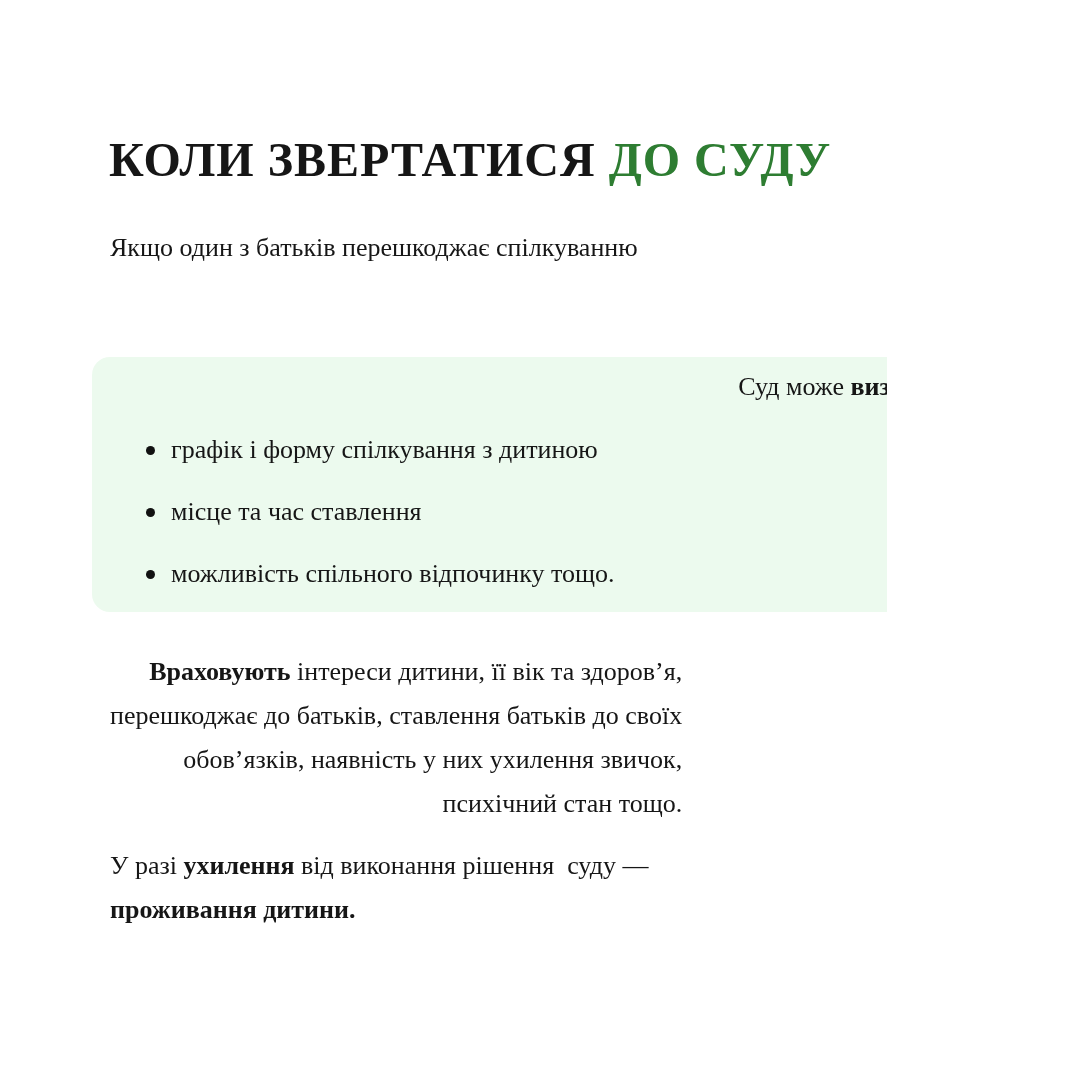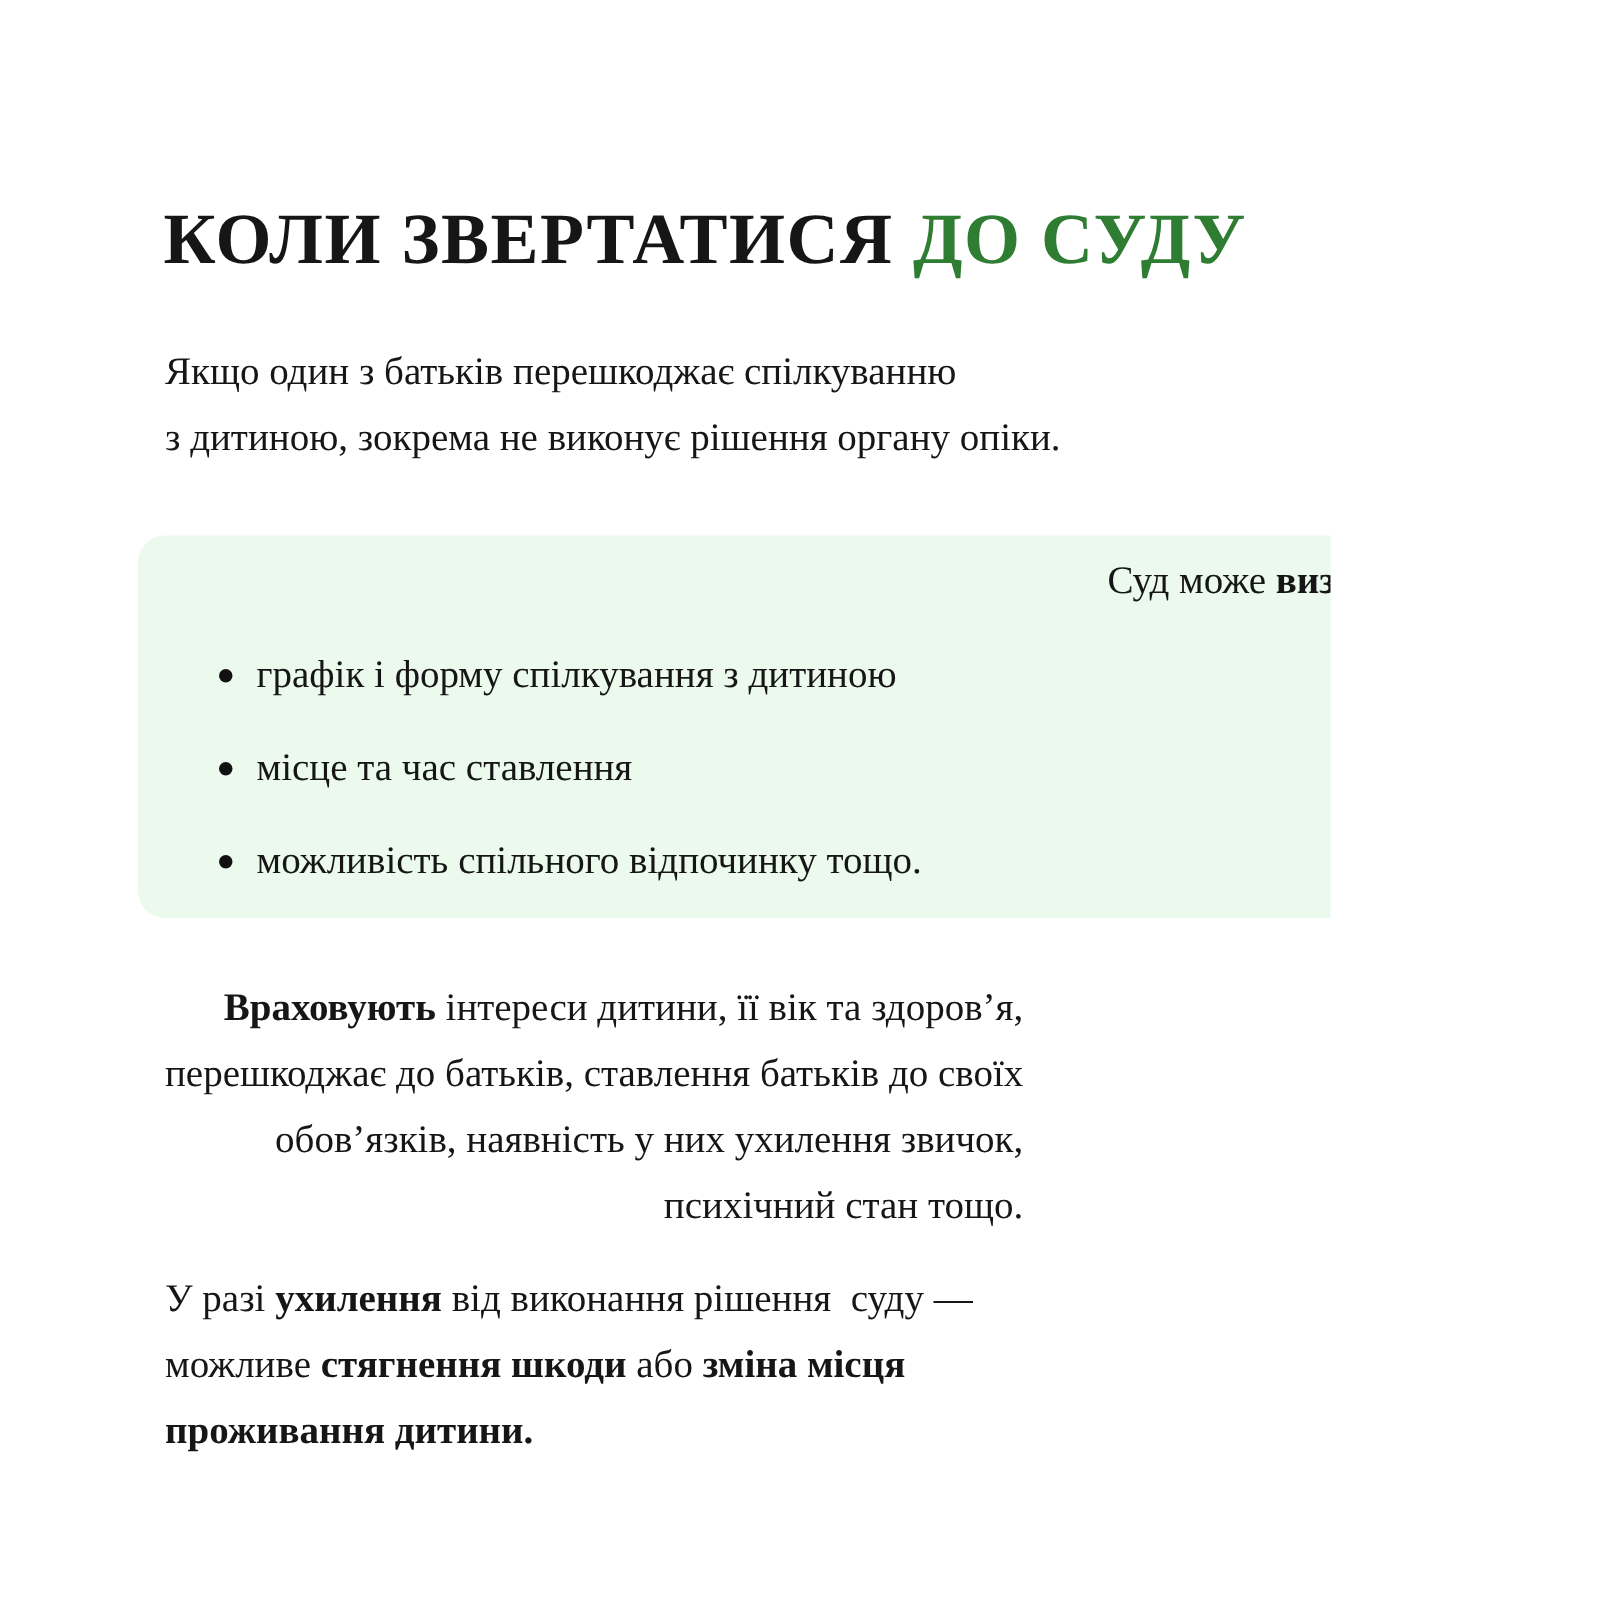--- a/index.html
+++ b/index.html
@@ -77,21 +77,20 @@
 </style>
 </head>
 <body>
 
 <div class="page">
 
   <h1 class="title"><span>КОЛИ ЗВЕРТАТИСЯ </span><span class="green">ДО СУДУ</span></h1>
 
   <div class="intro bodytext">
       <div class="rich-line"><span>Якщо один з батьків перешкоджає спілкуванню</span></div>
-      <div class="rich-line"><span>з дитиною, зокрема не виконує рішення органу опіки.</span></div>
     </div>
 
   <div class="court-box">
     <div class="box-heading bodytext">
         <div class="rich-line"><span>Суд може </span><span class="b">визначити:</span></div>
       </div>
     <ul class="bullets bodytext">
       <li>
         <span class="dot"></span>
         <span>графік і форму спілкування з дитиною</span>
@@ -109,17 +108,16 @@
 
   <div class="considerations bodytext">
       <div class="rich-line"><span class="b">Враховують</span><span> інтереси дитини, її вік та здоров’я,</span></div>
       <div class="rich-line"><span>перешкоджає до батьків, ставлення батьків до своїх</span></div>
       <div class="rich-line"><span>обов’язків, наявність у них ухилення звичок,</span></div>
       <div class="rich-line"><span>психічний стан тощо.</span></div>
     </div>
 
   <div class="enforcement bodytext">
       <div class="rich-line"><span>У разі </span><span class="b">ухилення</span><span> від виконання рішення  суду —</span></div>
-      <div class="rich-line"><span>можливе </span><span class="b">стягнення шкоди</span><span> або </span><span class="b">зміна місця</span></div>
       <div class="rich-line"><span class="b">проживання дитини.</span></div>
     </div>
 
 </div>
 
 </body></html>

